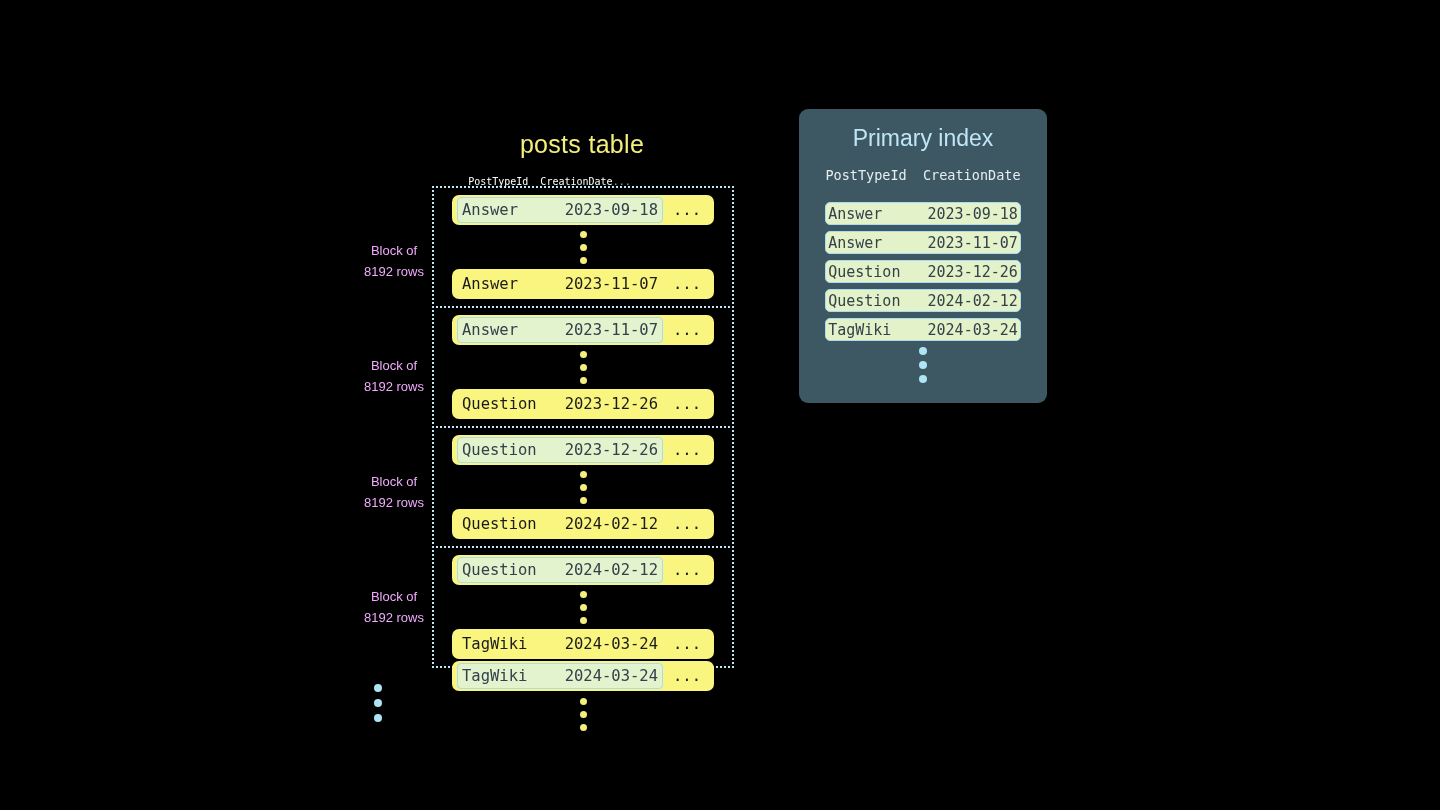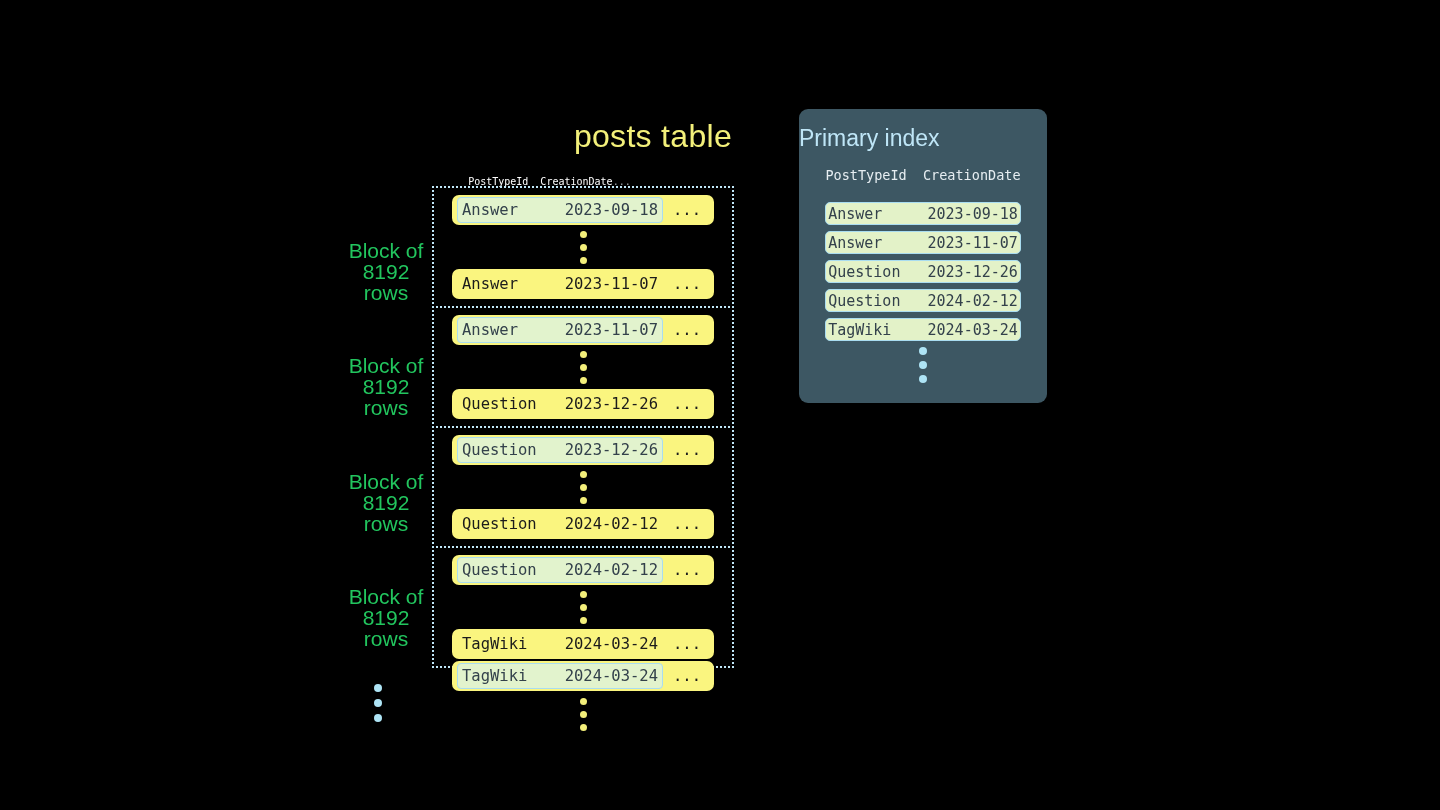--- a/index.html
+++ b/index.html
@@ -7,22 +7,22 @@
     width:1440px;height:810px;background:#000000;overflow:hidden;
     font-family:"Liberation Sans",sans-serif;
     position:relative;
   }
   .canvas{position:absolute;inset:0;}
 
   
   #posts-table-group{position:absolute;left:330px;top:118px;width:410px;}
 
   .table-title{
-    position:absolute;left:102px;top:0px;width:300px;text-align:right;
-    color:#f3f07a;font-size:32px;letter-spacing:.3px;
+    position:absolute;left:102px;top:12px;width:300px;text-align:center;
+    color:#f3f07a;font-size:25px;letter-spacing:.3px;
   }
 
   .col-headers{
     position:absolute;left:102px;top:47px;width:300px;
     font-family:"DejaVu Sans Mono","Liberation Mono",monospace;
     font-size:10px;color:#ffffff;white-space:pre;
   }
   .col-headers .dim{color:#9aa0a6;}
 
   .blocks{position:absolute;left:102px;top:68px;width:302px;}
@@ -58,22 +58,22 @@
     line-height:20px;
   }
 
   .vdots{
     height:44px;display:flex;flex-direction:column;align-items:center;
     justify-content:center;gap:6px;
   }
   .vdots i{display:block;width:7px;height:7px;border-radius:50%;background:#f3ef7a;}
 
   .block-label{
-    position:absolute;left:8px;width:96px;text-align:center;
-    color:#22c55e;font-size:21px;line-height:21px;
+    position:absolute;left:16px;width:96px;text-align:center;
+    color:#f0abfc;font-size:13px;line-height:21px;
   }
 
   
   .trailing{position:absolute;left:102px;width:302px;}
   .trailing .row{margin:0 auto;}
 
   .left-dots{
     position:absolute;left:0px;width:96px;
     display:flex;flex-direction:column;align-items:center;gap:7px;
   }
@@ -81,21 +81,21 @@
 
   .bottom-dots{position:absolute;left:102px;width:302px;display:flex;justify-content:center;}
   .bottom-dots .vdots{height:auto;}
 
   
   #primary-index{
     position:absolute;left:799px;top:109px;width:248px;height:294px;
     background:#3d5763;border-radius:9px;
   }
   .pi-title{
-    position:absolute;top:16px;left:0;width:100%;text-align:left;
+    position:absolute;top:16px;left:0;width:100%;text-align:center;
     color:#bfe6f7;font-size:23px;
   }
   .pi-headers{
     position:absolute;top:58px;left:0;width:100%;text-align:center;
     font-family:"DejaVu Sans Mono","Liberation Mono",monospace;
     font-size:13.5px;color:#e7eef2;white-space:pre;
   }
   .pi-rows{position:absolute;top:93px;left:0;width:100%;}
   .pi-row{
     width:196px;margin:0 auto 6px auto;height:23px;

